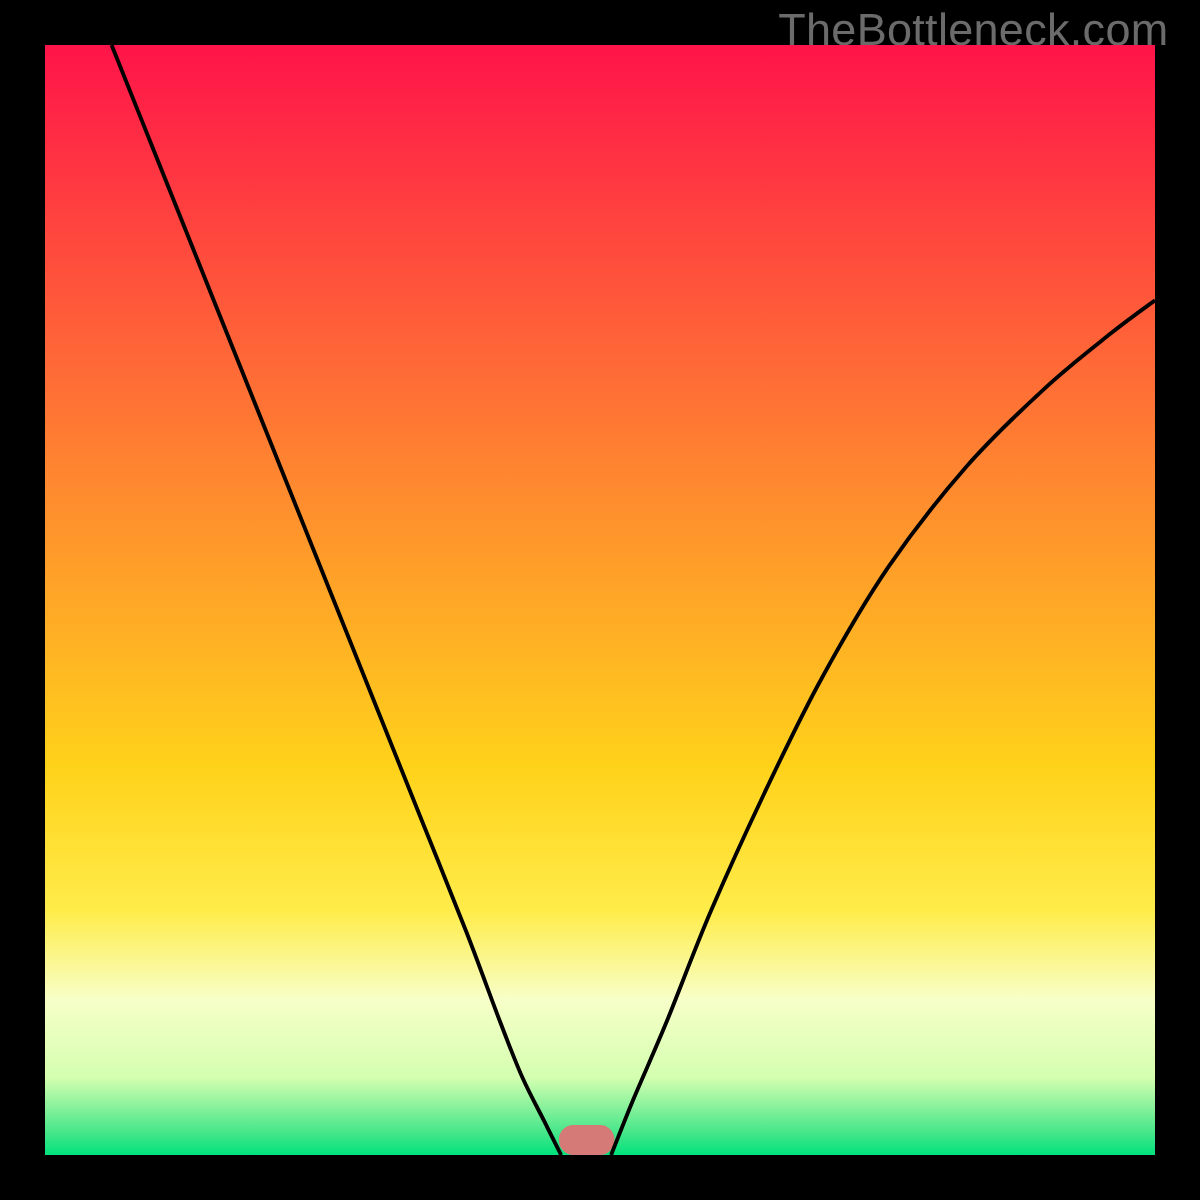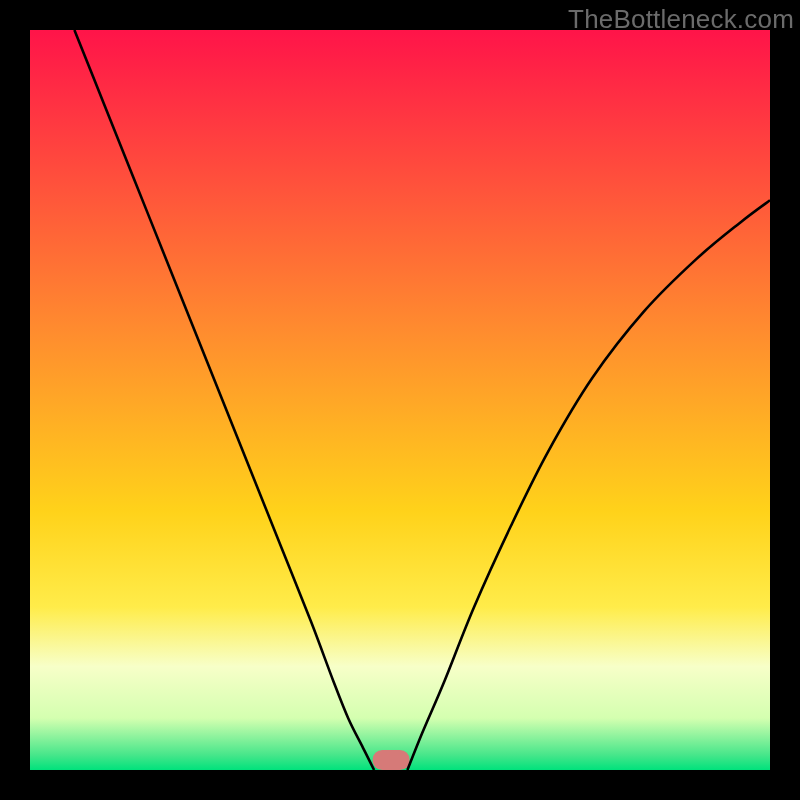--- a/index.html
+++ b/index.html
@@ -19,23 +19,23 @@
   .plot {
     position: absolute;
     left: 30px;
     top: 30px;
     width: 740px;
     height: 740px;
   }
   .watermark {
     position: absolute;
     top: 4px;
-    right: 6px;
+    right: 21px;
     color: #6b6b6b;
-    font-size: 26px;
+    font-size: 30px;
     font-weight: 500;
     letter-spacing: 0.2px;
   }
   svg { display: block; }
 </style>
 </head>
 <body>
 
 <div class="frame">
   <div class="watermark">TheBottleneck.com</div>

